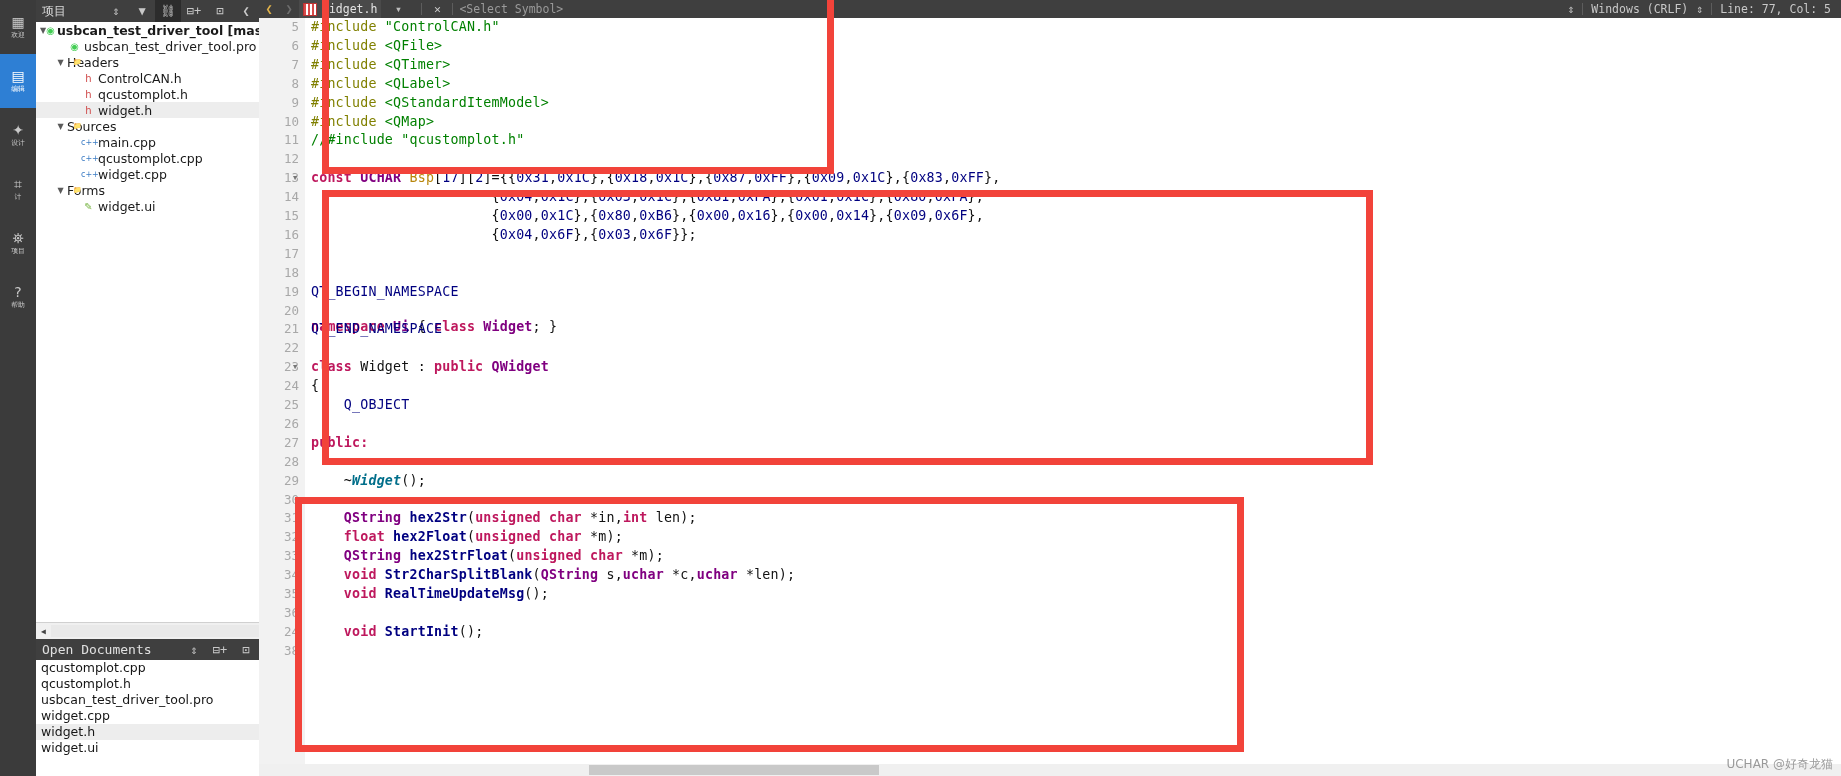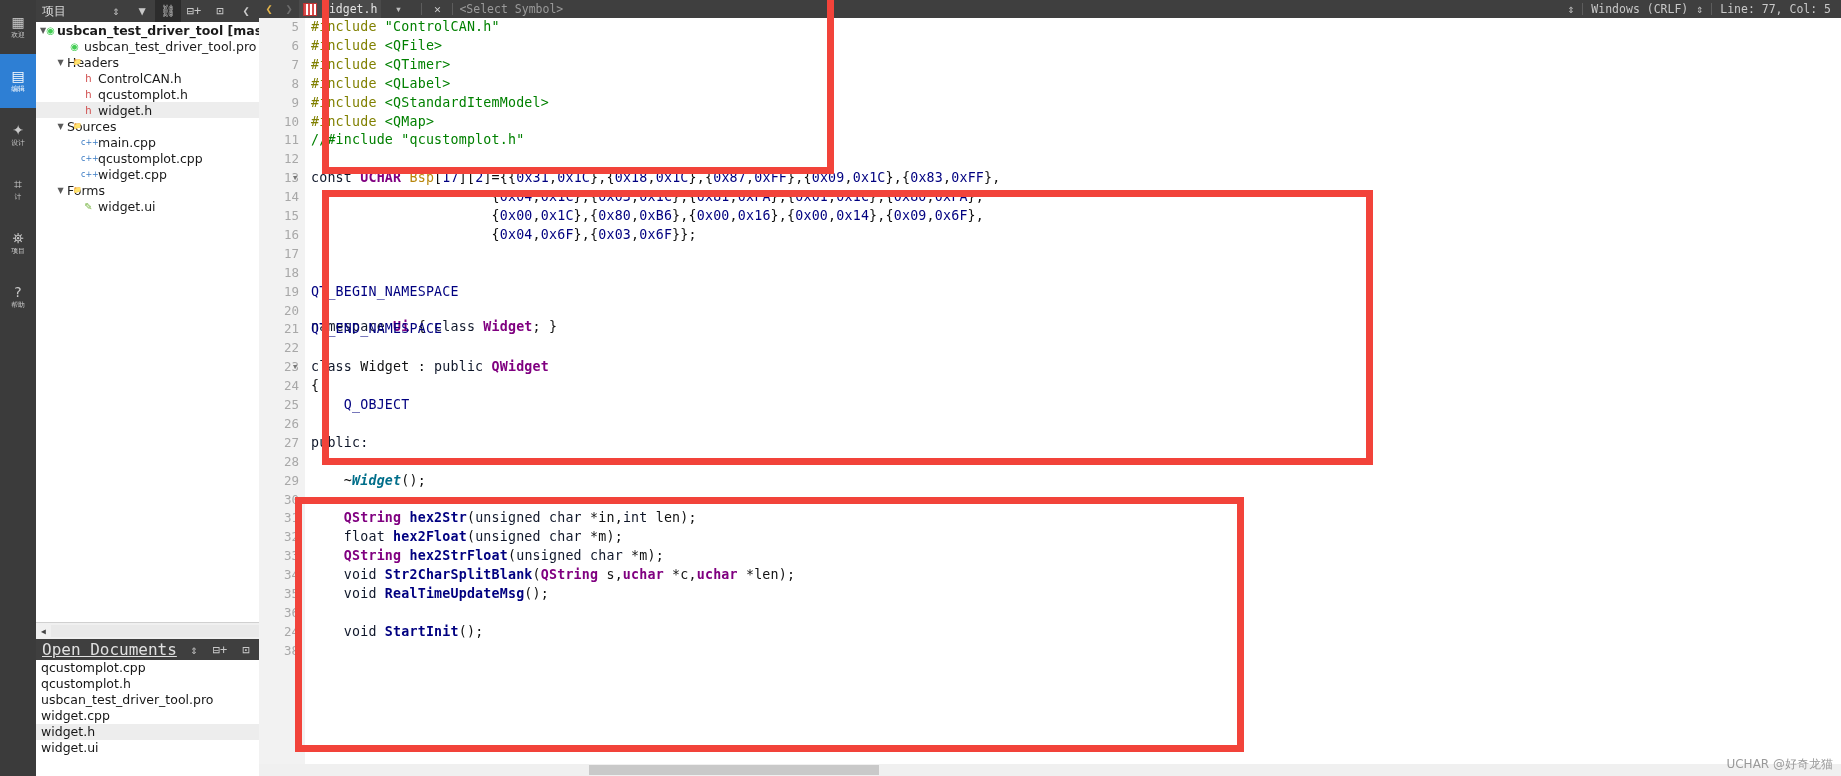--- a/index.html
+++ b/index.html
@@ -37,21 +37,21 @@
   .ico.fold{color:#e5b84b;}
   .ico.ui{color:#7ab648;}
 
   .hscroll{position:absolute;left:36px;bottom:137px;width:223px;height:16px;background:#f0f0f0;
            border-top:1px solid #d0d0d0;display:flex;align-items:center;}
   .hscroll .lar{width:15px;text-align:center;font-size:8px;color:#444;}
   .hscroll .track{flex:1;height:12px;background:#e9e9e9;}
 
   .od-head{position:absolute;left:36px;bottom:116px;width:223px;height:21px;background:#3f3f3f;
            display:flex;align-items:center;color:#e0e0e0;}
-  .od-head .title{flex:1;padding-left:6px;font-size:16px;text-decoration:underline;}
+  .od-head .title{flex:1;padding-left:6px;font-size:13px;}
   .od-list{position:absolute;left:36px;bottom:0;width:223px;height:116px;background:#fff;
            font-family:"DejaVu Sans","Liberation Sans",sans-serif;font-size:12.5px;color:#161616;}
   .od-item{height:16px;line-height:16px;padding-left:5px;white-space:nowrap;}
   .od-item.sel{background:#ededed;}
 
   
   .editor{position:absolute;left:259px;top:0;right:0;top:0;height:776px;background:#fff;}
   .edtop{position:absolute;left:0;top:0;right:0;height:18px;background:#3f3f3f;display:flex;
          align-items:center;color:#cfcfcf;font-size:11.5px;}
   .navbtn{width:20px;text-align:center;color:#e0b24a;font-size:12px;}
@@ -69,21 +69,21 @@
           border-right:1px solid #dcdcdc;}
   .codearea{position:absolute;left:46px;top:18px;right:0;bottom:0;background:#fff;overflow:hidden;}
   .ln{position:absolute;right:6px;color:#a8a8a8;font-size:12.5px;height:18.9px;line-height:18.9px;}
   .fold{position:absolute;left:34px;color:#777;font-size:7px;line-height:18.9px;height:18.9px;}
   .cl{position:absolute;left:6px;height:18.9px;line-height:18.9px;white-space:pre;font-size:13.3px;
       color:#111;letter-spacing:.2px;}
 
   
   .s-str{color:#008000;}
   .s-pre{color:#808000;}
-  .s-kw{color:#0f172a;}
+  .s-kw{color:#be185d;font-weight:bold;}
   .s-type{color:#800080;font-weight:bold;}
   .s-num{color:#000080;}
   .s-cmt{color:#008000;}
   .s-mac{color:#000080;}
   .s-fn{color:#000080;font-weight:bold;}
   .s-fni{color:#006e8a;font-weight:bold;font-style:italic;}
   .s-field{color:#b8860b;}
   .s-plain{color:#111;}
 
   

